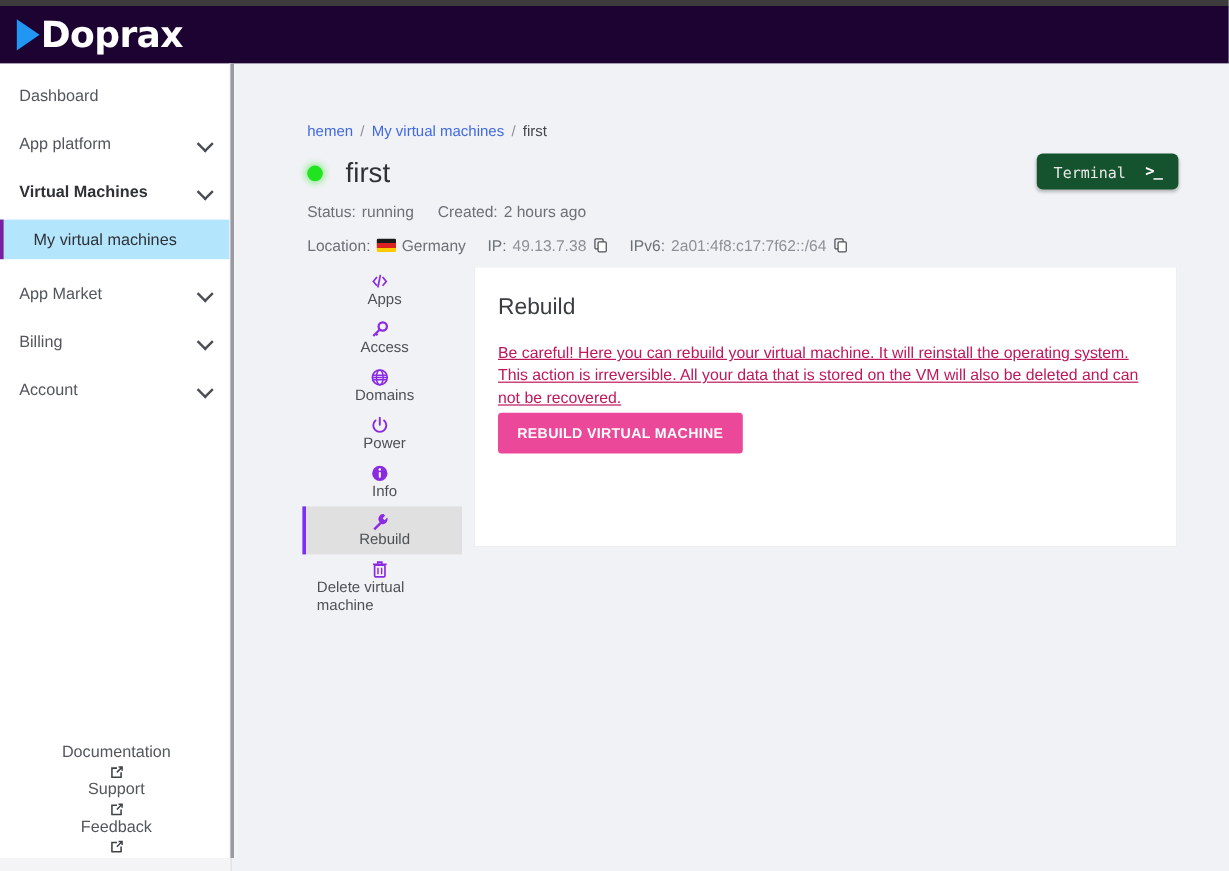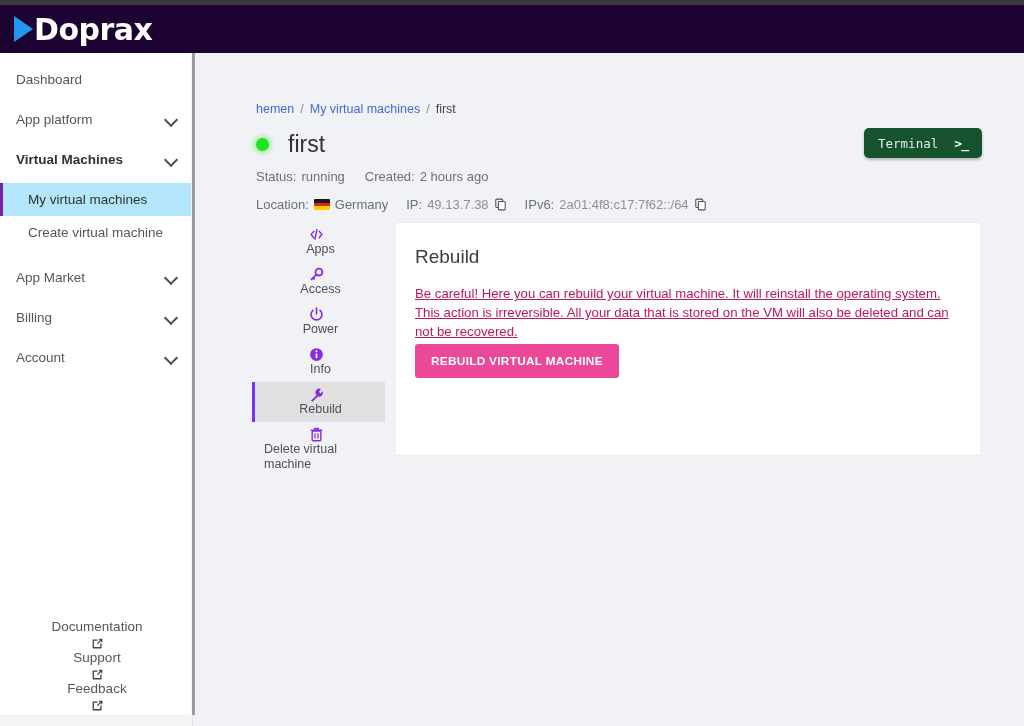--- a/index.html
+++ b/index.html
@@ -361,23 +361,20 @@
       <div class="nav-item bold">
         <span>Virtual Machines</span>
         <span class="chev"></span>
       </div>
       <div class="nav-gap-sm"></div>
 
       <div class="nav-item sub active">
         <span>My virtual machines</span>
       </div>
 
-      <div class="nav-item sub">
-        <span>Create virtual machine</span>
-      </div>
       <div class="nav-gap-md"></div>
 
       <div class="nav-item">
         <span>App Market</span>
         <span class="chev"></span>
       </div>
       <div class="nav-gap-sm"></div>
 
       <div class="nav-item">
         <span>Billing</span>
@@ -502,20 +499,30 @@
         <span class="si-icon">
           <svg viewBox="0 0 16 16" width="15" height="15">
             <circle cx="10.6" cy="5.4" r="3.7" fill="none" stroke="#8a2be2" stroke-width="2"></circle>
             <path d="M8.2 7.8 2.2 13.8" stroke="#8a2be2" stroke-width="2" fill="none"></path>
             <path d="M4.4 11.6l1.6 1.6" stroke="#8a2be2" stroke-width="2" fill="none"></path>
           </svg>
         </span>
         <span>Access</span>
       </div>
 
+      <div class="subnav-item">
+        <span class="si-icon">
+          <svg viewBox="0 0 16 16" width="15" height="15">
+            <circle cx="8" cy="8" r="6.6" fill="none" stroke="#8a2be2" stroke-width="1.5"></circle>
+            <ellipse cx="8" cy="8" rx="3" ry="6.6" fill="none" stroke="#8a2be2" stroke-width="1.3"></ellipse>
+            <path d="M1.6 6h12.8M1.6 10h12.8M1.4 8h13.2" stroke="#8a2be2" stroke-width="1.3"></path>
+          </svg>
+        </span>
+        <span>Domains</span>
+      </div>
 
       <div class="subnav-item">
         <span class="si-icon">
           <svg viewBox="0 0 16 16" width="15" height="15">
             <path d="M4.2 3.6a5.8 5.8 0 1 0 7.6 0" fill="none" stroke="#8a2be2" stroke-width="1.7" stroke-linecap="round"></path>
             <path d="M8 1.2v6.2" stroke="#8a2be2" stroke-width="1.7" stroke-linecap="round"></path>
           </svg>
         </span>
         <span>Power</span>
       </div>

